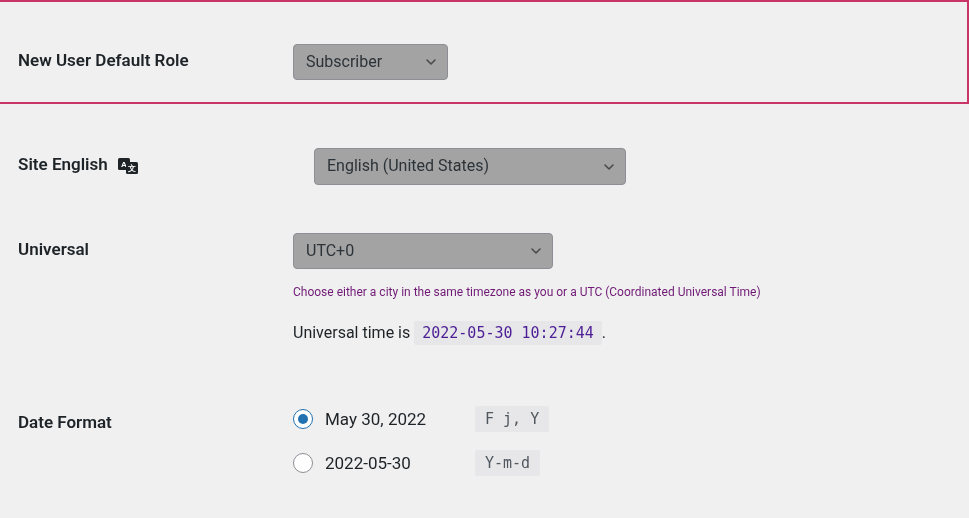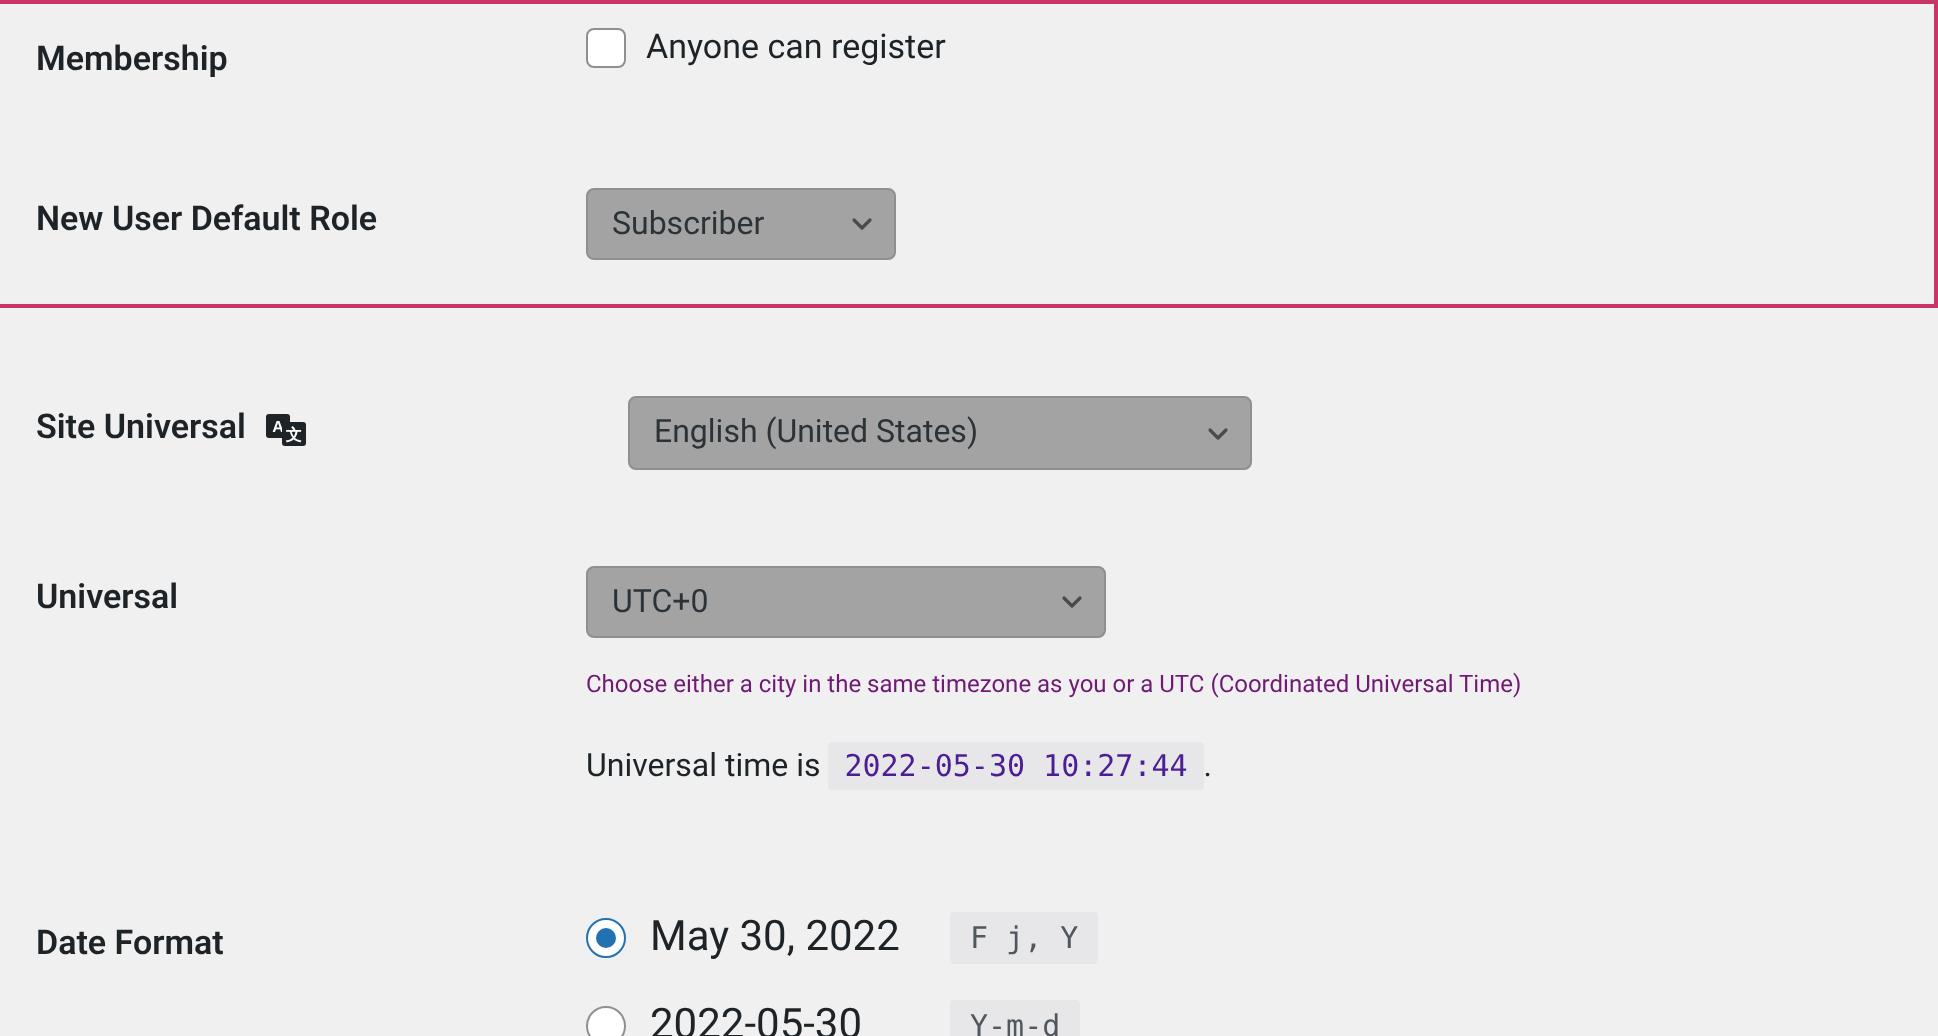--- a/index.html
+++ b/index.html
@@ -138,69 +138,60 @@
       width: 10px;
       height: 10px;
       background: #2271b1;
       border-radius: 50%;
       top: 50%;
       left: 50%;
       transform: translate(-50%, -50%);
     }
     .radio-label {
       width: 150px;
-      font-size: 21px;
+      font-size: 17px;
       color: #1d2327;
     }
     .format-code {
       background: #e7e7e9;
       padding: 4px 10px;
       font-family: Menlo, Consolas, monospace;
       font-size: 15px;
       color: #50575e;
       border-radius: 2px;
       min-width: 62px;
       text-align: right;
     }
     .spacer-row { height: 30px; }
   </style>
 </head>
 <body>
 
 <div class="form-table">
 
   <div class="highlight-box">
-    <div class="form-row">
-      <div class="form-label">Membership</div>
-      <div class="form-field">
-        <label class="checkbox-wrap">
-          <input type="checkbox" style="">
-          <span class="checkbox-label">Anyone can register</span>
-        </label>
-      </div>
-    </div>
     <div class="spacer-row"></div>
     <div class="form-row">
       <div class="form-label">New User Default Role</div>
       <div class="form-field">
         <div class="select-wrap">
           <div class="select-control">Subscriber</div>
           <span class="chevron">
             <svg width="14" height="14" viewBox="0 0 14 14">
                 <path d="M3 5l4 4 4-4" stroke="#4a4a4a" stroke-width="1.6" fill="none" stroke-linecap="round" stroke-linejoin="round"></path>
               </svg>
           </span>
         </div>
       </div>
     </div>
   </div>
 
   <div class="form-row">
     <div class="form-label">
-      <span>Site Universal</span>
+      <span>Site English</span>
       <span class="lang-icon">
         <svg width="20" height="16" viewBox="0 0 20 16">
           <rect x="0" y="0" width="12" height="12" rx="1.5" fill="#1d2327"></rect>
           <text x="6" y="9" font-size="8" fill="#fff" text-anchor="middle" font-family="Arial">A</text>
           <rect x="8" y="4" width="12" height="12" rx="1.5" fill="#1d2327"></rect>
           <text x="14" y="13" font-size="8" fill="#fff" text-anchor="middle" font-family="Arial">文</text>
         </svg>
       </span>
     </div>
     <div class="form-field">

